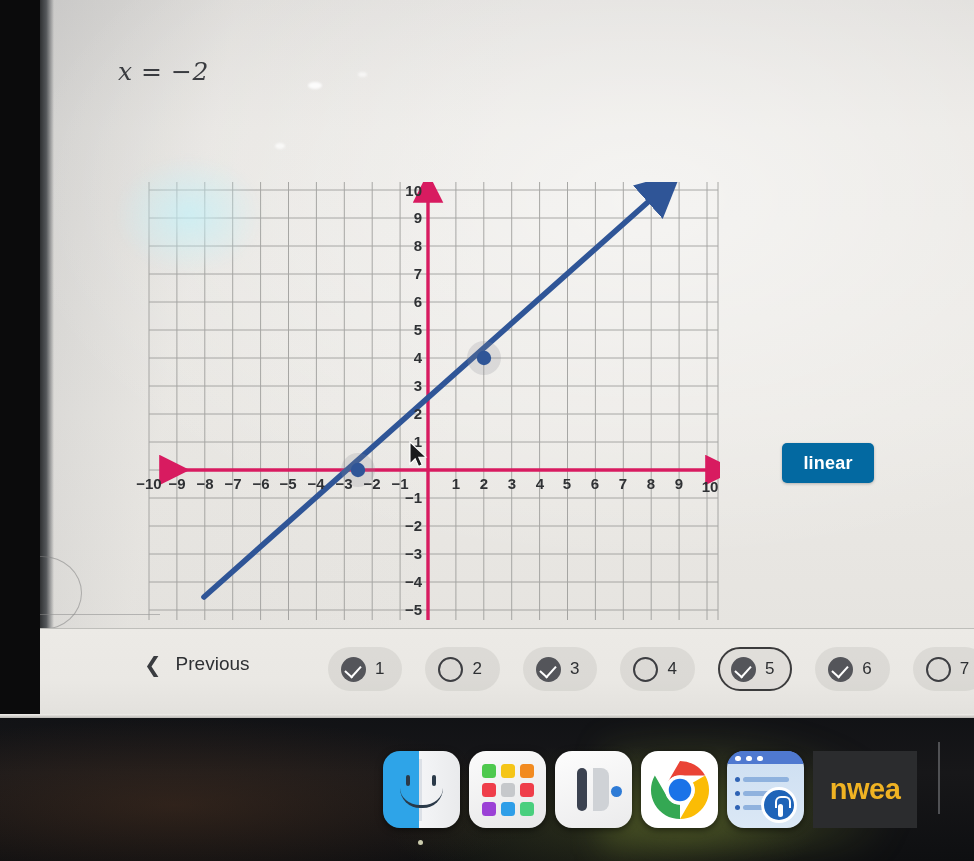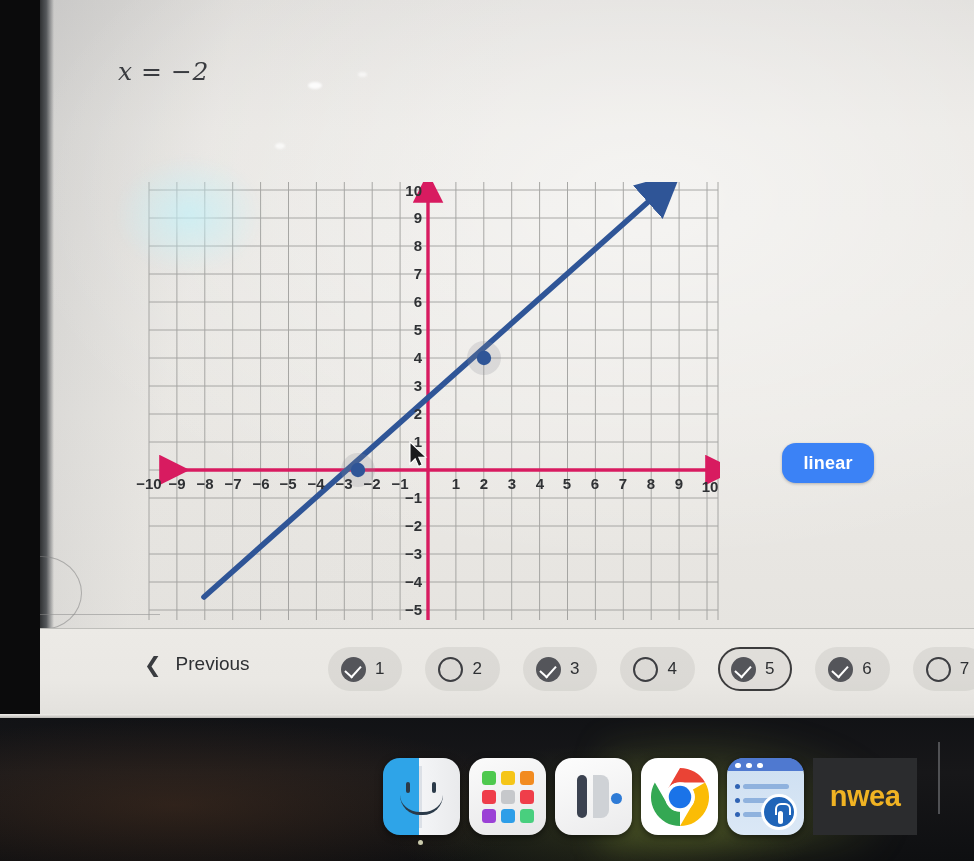--- a/index.html
+++ b/index.html
@@ -109,22 +109,22 @@
     left: 96px; top: 182px;
     width: 584px; height: 438px;
   }
   .graph svg { display: block; }
 
   
   .linear-btn {
     position: absolute;
     left: 742px; top: 443px;
     width: 92px; height: 40px;
-    background: #3b82f6;
-    border-radius: 14px;
+    background: #0369a1;
+    border-radius: 5px;
     color: #ffffff;
     font-size: 18px;
     font-weight: bold;
     display: flex; align-items: center; justify-content: center;
     box-shadow: 0 1px 3px rgba(0,0,0,0.25);
     letter-spacing: 0.2px;
   }
 
   
   .navbar {
@@ -190,21 +190,21 @@
   .wallpaper-blur {
     position: absolute; left: 600px; top: 10px;
     width: 300px; height: 130px;
     background: radial-gradient(ellipse at 30% 70%, rgba(110,126,48,0.55), rgba(0,0,0,0) 70%);
     filter: blur(14px);
   }
   .dock {
     position: absolute;
     left: 383px; top: 751px;
     height: 84px;
-    display: flex; align-items: flex-end; gap: 9px;
+    display: flex; align-items: flex-start; gap: 9px;
   }
   .dock-icon {
     width: 77px; height: 77px;
     border-radius: 17px;
     position: relative;
     overflow: hidden;
     box-shadow: 0 2px 7px rgba(0,0,0,0.55);
     flex: 0 0 auto;
   }
   

